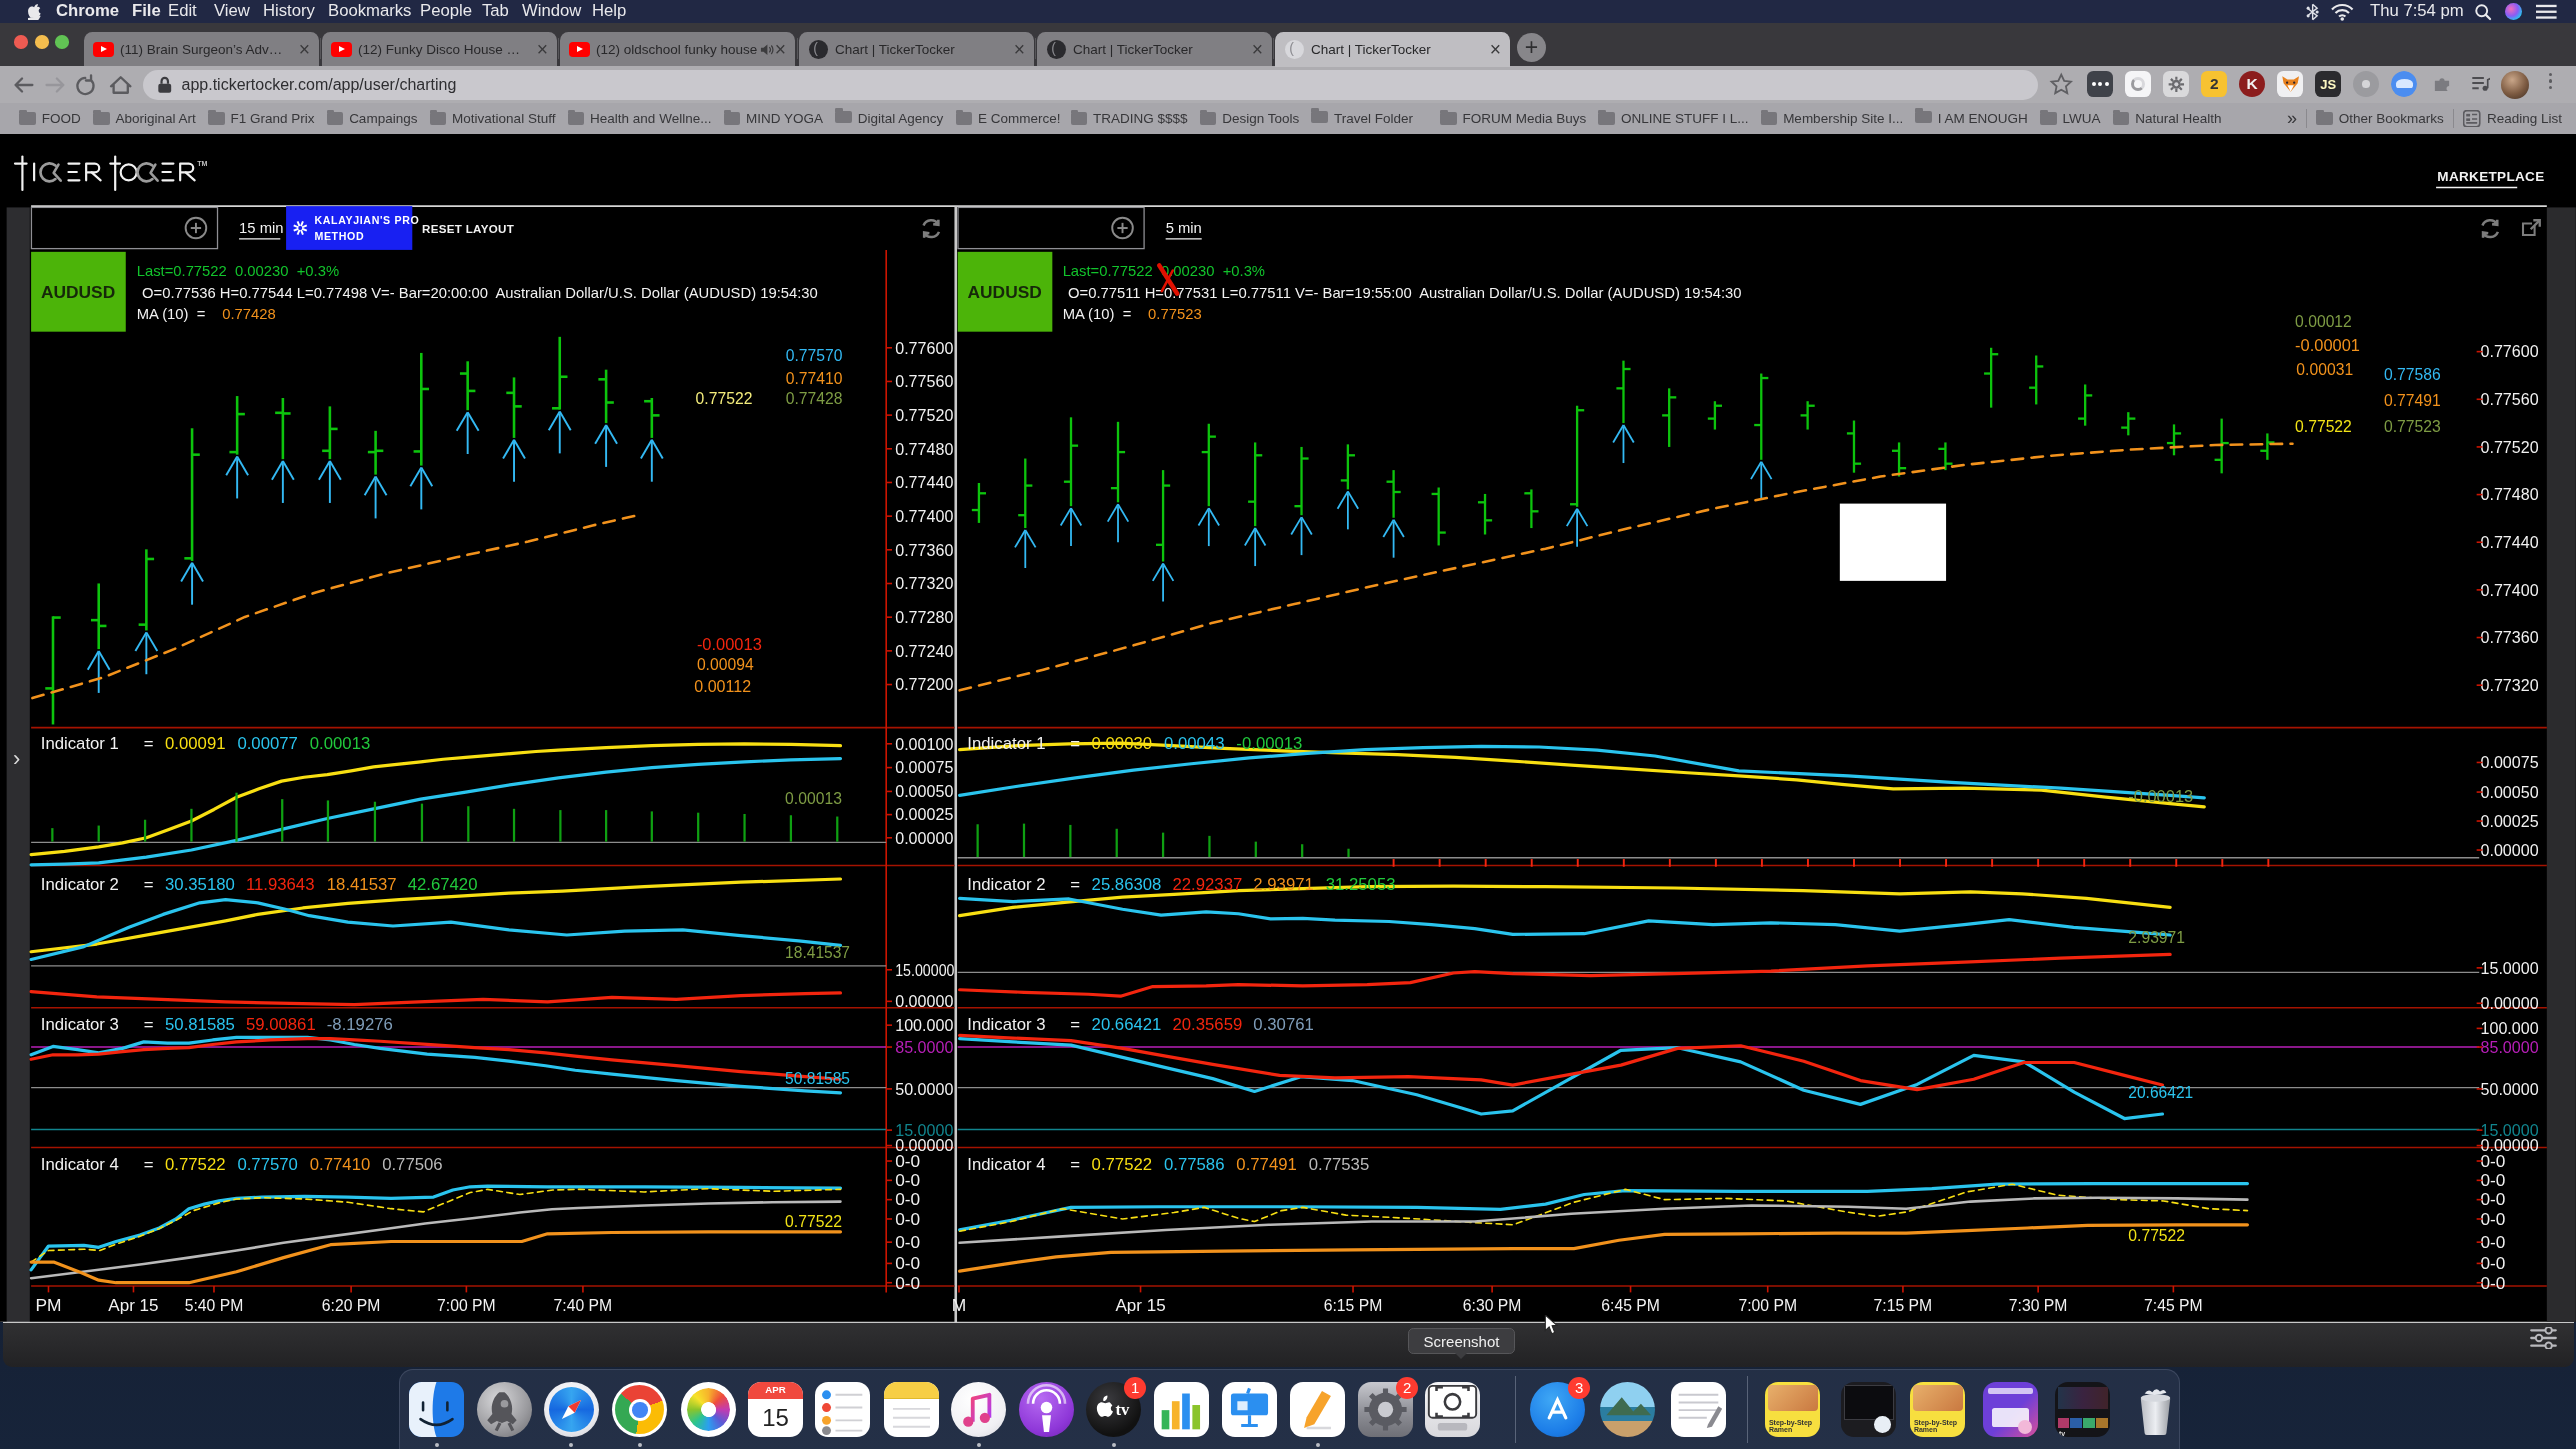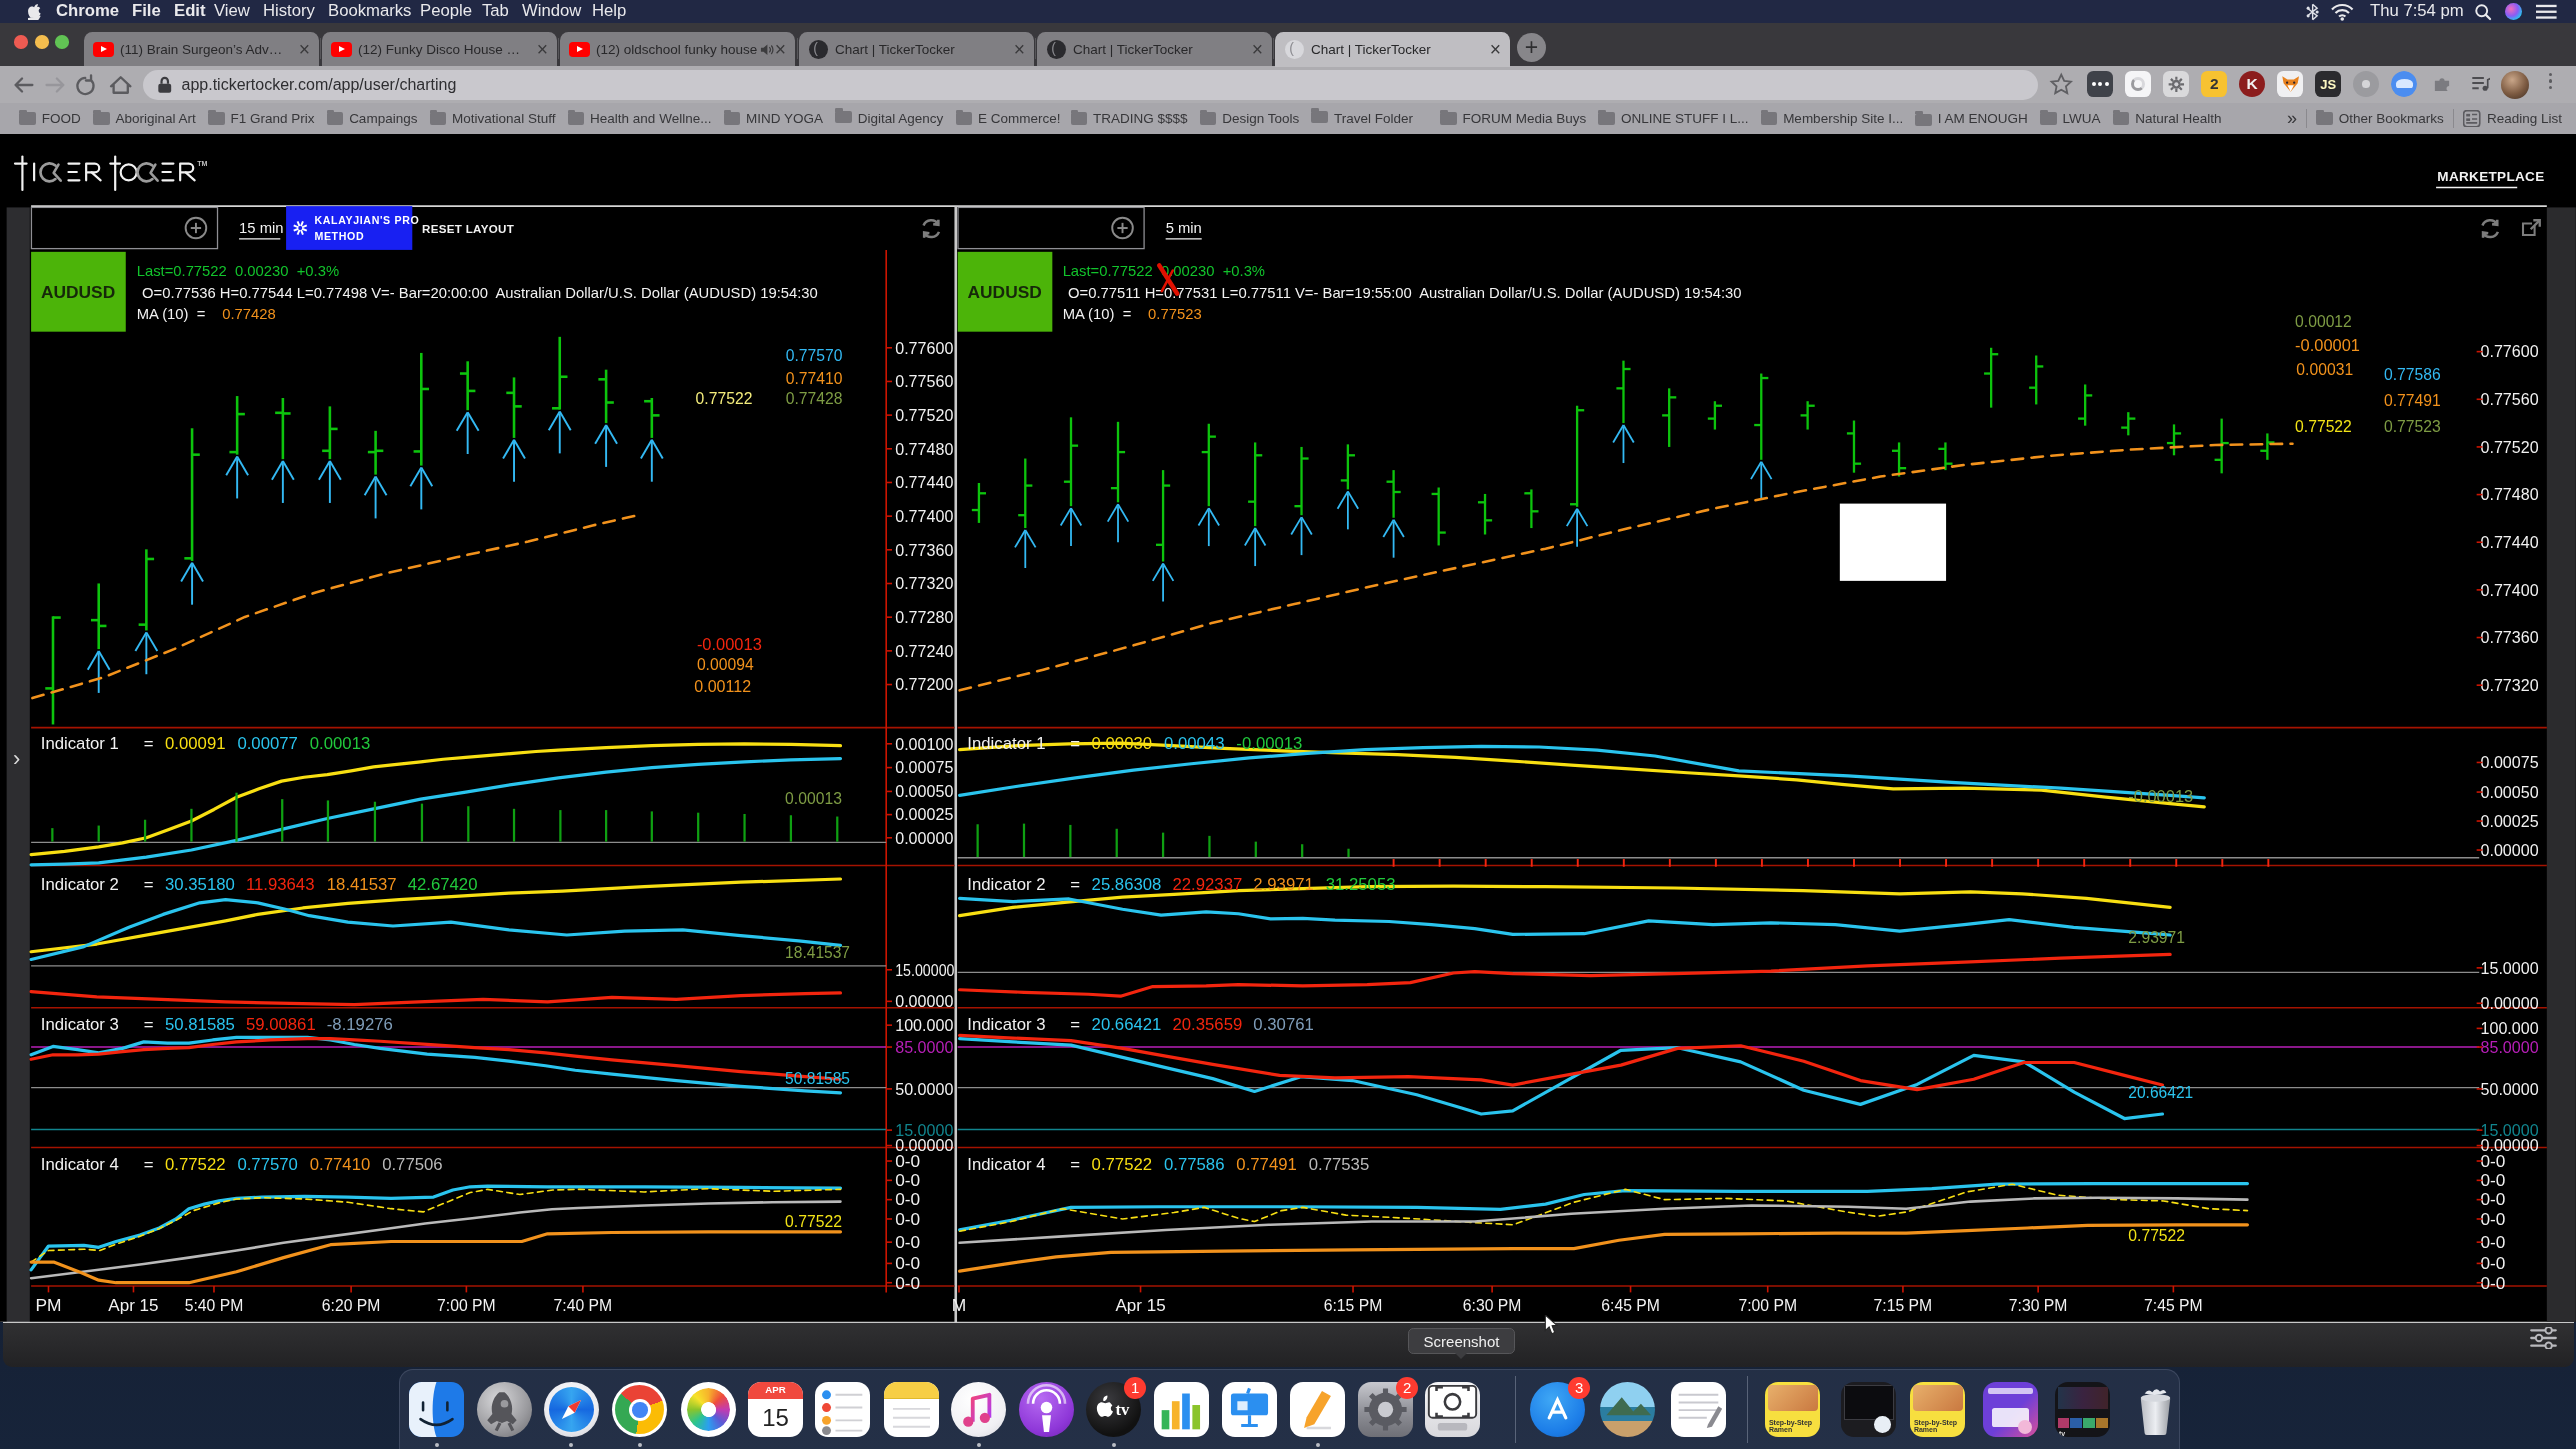--- a/index.html
+++ b/index.html
@@ -30,21 +30,21 @@
 .ttl{white-space:nowrap;overflow:hidden;text-overflow:ellipsis}
 </style></head><body>
 <div id="desktop"></div>
 <div id="menubar">
     <svg class="abs" style="left:28px;top:3.9px" width="14" height="16" viewBox="0 0 22 25">
       <path d="M15.5 0c.2 1.7-.5 3.3-1.5 4.5-1 1.2-2.7 2.1-4.3 2-.2-1.6.6-3.3 1.5-4.3C12.3 1 14.1.1 15.5 0zM20 18.5c-.8 1.8-1.2 2.6-2.2 4.2-1.4 2.2-3.4 4.9-5.9 4.9-2.2 0-2.8-1.4-5.8-1.4-3 0-3.6 1.4-5.8 1.5l0 0C-2.2 27.6-4 25-5.4 22.9" fill="#e9e9ec"></path>
       <path d="M11 6.6c1.6 0 3.2-.9 4.3-.9 1.5 0 3.8.6 5.3 2.6-4.6 2.6-3.9 9.1.8 10.9-.7 1.7-1.1 2.5-2 4-1.3 2-3.1 4.5-5.3 4.5-2 0-2.6-1.3-5.3-1.3-2.8 0-3.4 1.3-5.4 1.3-2.2 0-3.9-2.2-5.2-4.2C-4.5 18.2-4.9 11.3-1.6 7.7-.1 6 2.1 5 4.2 5c2.2 0 3.6 1.6 6.8 1.6z" transform="translate(3.2,0) scale(0.78)" fill="#e9e9ec"></path>
     </svg>
     <div class="abs" style="left:56px;top:1.3px;font-weight:bold">Chrome</div>
     <div class="abs" style="left:132px;top:1.3px;font-weight:bold">File</div>
-    <div class="abs" style="left:174px;top:1.3px;font-weight:bold">Edit</div>
+    <div class="abs" style="left:168px;top:1.3px;font-weight:normal">Edit</div>
     <div class="abs" style="left:214px;top:1.3px;font-weight:normal">View</div>
     <div class="abs" style="left:263px;top:1.3px;font-weight:normal">History</div>
     <div class="abs" style="left:328px;top:1.3px;font-weight:normal">Bookmarks</div>
     <div class="abs" style="left:420px;top:1.3px;font-weight:normal">People</div>
     <div class="abs" style="left:482px;top:1.3px;font-weight:normal">Tab</div>
     <div class="abs" style="left:522px;top:1.3px;font-weight:normal">Window</div>
     <div class="abs" style="left:592px;top:1.3px;font-weight:normal">Help</div>
     <svg class="abs" style="left:2303px;top:2.6px" width="19.3" height="18" viewBox="0 0 30 28">
       <g stroke="#dfe1e8" stroke-width="2.2" fill="none">
         <path d="M15 2 v24 M15 2 l7 6 -14 11 M15 26 l7-6 -14-11"></path>
@@ -216,21 +216,21 @@
     <div style="display:flex;align-items:center;margin-right:12.2px;white-space:nowrap"><span class="fold"></span>Health and Wellne...</div>
     <div style="display:flex;align-items:center;margin-right:12.2px;white-space:nowrap"><span class="fold"></span>MIND YOGA</div>
     <div style="display:flex;align-items:flex-start;margin-right:12.2px;white-space:nowrap"><span class="fold"></span>Digital Agency</div>
     <div style="display:flex;align-items:center;margin-right:10px;white-space:nowrap"><span class="fold"></span>E Commerce!</div>
     <div style="display:flex;align-items:center;margin-right:12.2px;white-space:nowrap"><span class="fold"></span>TRADING $$$$</div>
     <div style="display:flex;align-items:center;margin-right:12.2px;white-space:nowrap"><span class="fold"></span>Design Tools</div>
     <div style="display:flex;align-items:flex-start;margin-right:27px;white-space:nowrap"><span class="fold"></span>Travel Folder</div>
     <div style="display:flex;align-items:center;margin-right:12.2px;white-space:nowrap"><span class="fold"></span>FORUM Media Buys</div>
     <div style="display:flex;align-items:center;margin-right:12.2px;white-space:nowrap"><span class="fold"></span>ONLINE STUFF I L...</div>
     <div style="display:flex;align-items:center;margin-right:12.2px;white-space:nowrap"><span class="fold"></span>Membership Site I...</div>
-    <div style="display:flex;align-items:flex-end;margin-right:12.2px;white-space:nowrap"><span class="fold"></span>I AM ENOUGH</div>
+    <div style="display:flex;align-items:flex-start;margin-right:12.2px;white-space:nowrap"><span class="fold"></span>I AM ENOUGH</div>
     <div style="display:flex;align-items:center;margin-right:12.2px;white-space:nowrap"><span class="fold"></span>LWUA</div>
     <div style="display:flex;align-items:center;margin-right:15px;white-space:nowrap"><span class="fold"></span>Natural Health</div>
     <div style="margin-left:auto;display:flex;align-items:center;white-space:nowrap"><span style="font-size:18px">»</span><span class="bsep"></span><span class="fold"></span>Other Bookmarks<span class="bsep"></span><svg width="17.4" height="17.4" viewBox="0 0 27 27" style="margin-right:6.4px">
         <rect x="1" y="1" width="25" height="25" rx="5" fill="none" stroke="#5c5b60" stroke-width="2.5"></rect>
         <rect x="5" y="6" width="6" height="4" fill="#5c5b60"></rect>
         <rect x="5" y="13" width="6" height="4" fill="#5c5b60"></rect>
         <path d="M14 7 h8 M14 14 h8 M5 20 h17" stroke="#5c5b60" stroke-width="2.5"></path>
       </svg>Reading List<span style="width:14px"></span></div>
   </div>
 <div id="appblack"></div>

